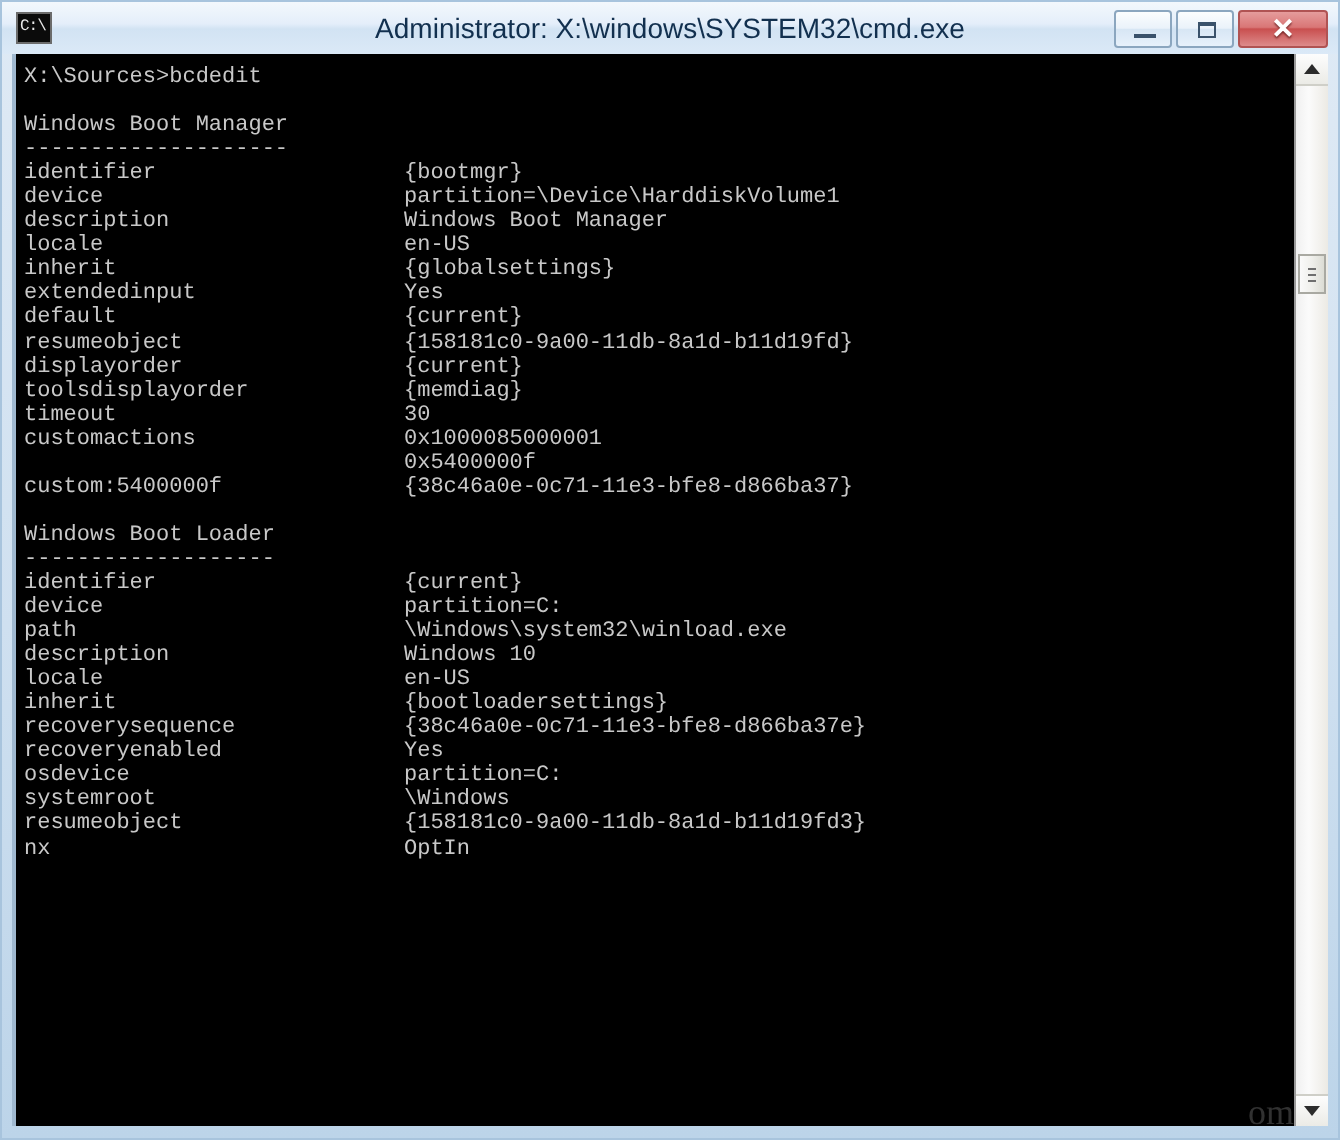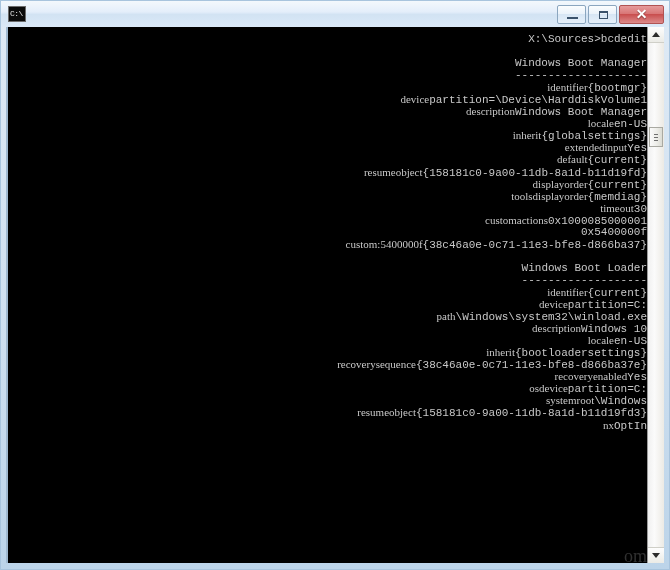--- a/index.html
+++ b/index.html
@@ -117,21 +117,20 @@
     text-shadow: 0 1px 1px rgba(90,20,20,0.7);
   }
 
   
   .client {
     flex: 1 1 auto;
     position: relative;
     padding: 0 5px 6px 5px;
     box-sizing: border-box;
     display: flex;
-    text-align: right;
   }
   .console-outer {
     flex: 1 1 auto;
     display: flex;
     background: #000;
     border-left: 2px solid #9fb8cf;
     box-sizing: border-box;
     position: relative;
     overflow: hidden;
   }
@@ -148,21 +147,20 @@
     box-sizing: border-box;
     position: relative;
   }
   .cline { height: 12.05px; }
   .cline .val {
     display: inline-block;
   }
   .lbl {
     display: inline-block;
     width: 190px;
-    font-family: Liberation Serif, serif;
   }
 
   
   .scrollbar {
     flex: 0 0 17px;
     width: 17px;
     background: linear-gradient(to right, #f0f0f0 0%, #fbfbfb 40%, #eceae4 100%);
     border-left: 1px solid #9a9a9a;
     box-sizing: border-box;
     position: relative;
@@ -227,20 +225,21 @@
 </style>
 </head>
 <body>
 
 <div class="window">
 
   <div class="titlebar">
     <div class="title-icon">
       <span>C:\</span>
     </div>
+    <div class="title-text">Administrator: X:\windows\SYSTEM32\cmd.exe</div>
     <div class="win-buttons">
       <div class="winbtn min">
         <div class="glyph-min"></div>
       </div>
       <div class="winbtn max">
         <div class="glyph-max"></div>
       </div>
       <div class="winbtn close">
         <div class="glyph-close">✕</div>
       </div>

